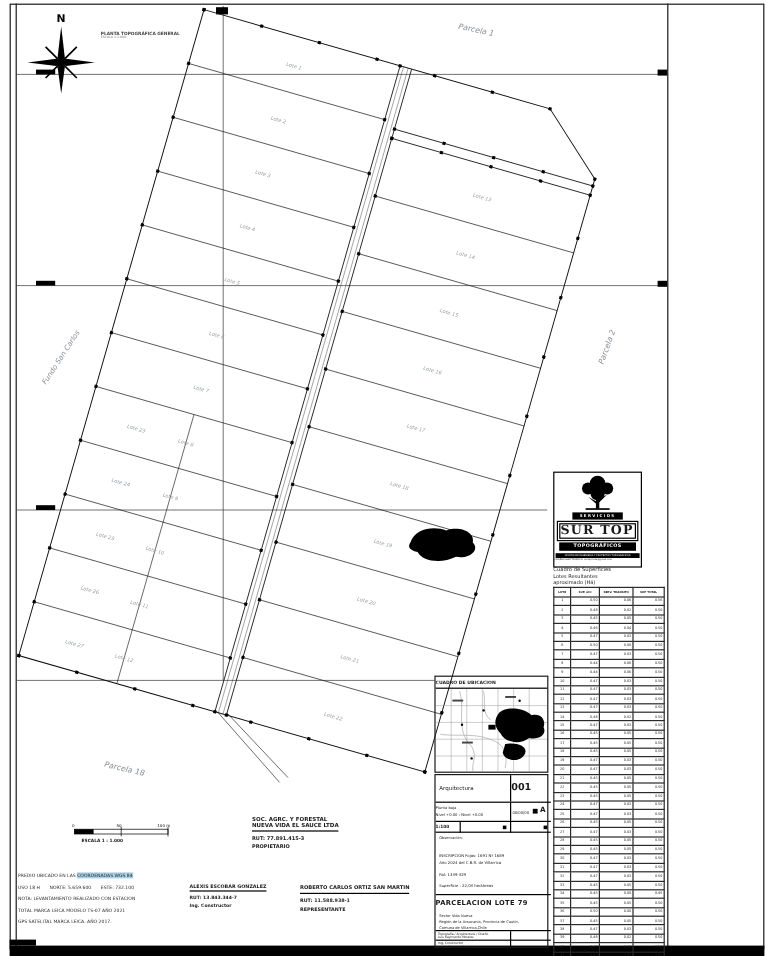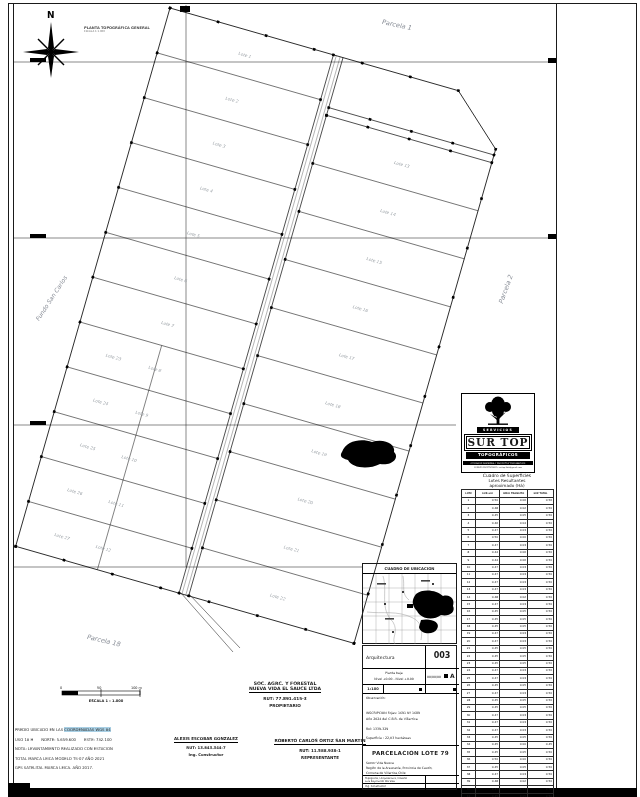--- a/index.html
+++ b/index.html
@@ -3,21 +3,21 @@
 <meta charset="utf-8">
 <style>
   html,body{margin:0;padding:0;background:#e8e8e8;}
   .page{position:relative;width:640px;height:797px;background:#ffffff;overflow:hidden;
         font-family:"DejaVu Sans",sans-serif;color:#1a1a1a;}
   .abs{position:absolute;}
   .frame{border:1px solid #1a1a1a;}
   .gray-label{color:#8a8f98;font-style:italic;font-family:"DejaVu Sans",sans-serif;}
   .hl{background:#a9d0e5;}
   .bold{font-weight:bold;}
-  .ctr{text-align:center;}
+  .ctr{}
   .uline{border-bottom:0.8px solid #000;padding-bottom:1px;display:inline-block;}
   svg{position:absolute;left:0;top:0;}
   
   .tb-row{position:absolute;left:0;width:96px;border-top:0.7px solid #000;box-sizing:border-box;}
   .vdiv{position:absolute;top:0;bottom:0;width:0.7px;background:#000;}
   
   table.surf{border-collapse:collapse;table-layout:fixed;width:92px;}
   table.surf td,table.surf th{border:0.5px solid #2a2a2a;padding:0 1px 0 0;height:6.4px;
       line-height:5.5px;font-size:2.8px;text-align:right;overflow:hidden;white-space:nowrap;}
   table.surf td.l{text-align:center;padding:0;}
@@ -289,21 +289,21 @@
         <rect x="22" y="44" width="9" height="1.6" fill="#444"></rect>
       </g>
     </svg>
   </div>
 
   <div class="abs frame" style="left:362px;top:645px;width:95px;height:145px;box-sizing:border-box;">
 
     <div class="tb-row" style="top:0;height:22px;border-top:none;">
       <div class="vdiv" style="left:62px;height:22px;"></div>
       <div class="abs" style="left:3px;top:9px;font-size:4.6px;">Arquitectura</div>
-      <div class="abs ctr bold" style="left:63px;top:5px;width:32px;font-size:8px;">003</div>
+      <div class="abs ctr bold" style="left:63px;top:5px;width:32px;font-size:8px;">001</div>
     </div>
 
     <div class="tb-row" style="top:22px;height:16px;">
       <div class="vdiv" style="left:62px;height:16px;"></div>
       <div class="abs ctr" style="left:0;top:2px;width:62px;font-size:3.1px;">Planta baja</div>
       <div class="abs ctr" style="left:0;top:8px;width:62px;font-size:3.1px;">Nivel +0.00 - Nivel +0.00</div>
       <div class="abs" style="left:64px;top:6px;font-size:3.1px;">00/00/00</div>
       <div class="abs" style="left:81px;top:5px;width:4px;height:4px;background:#000;"></div>
       <div class="abs bold" style="left:87px;top:3px;font-size:6px;">A</div>
     </div>

